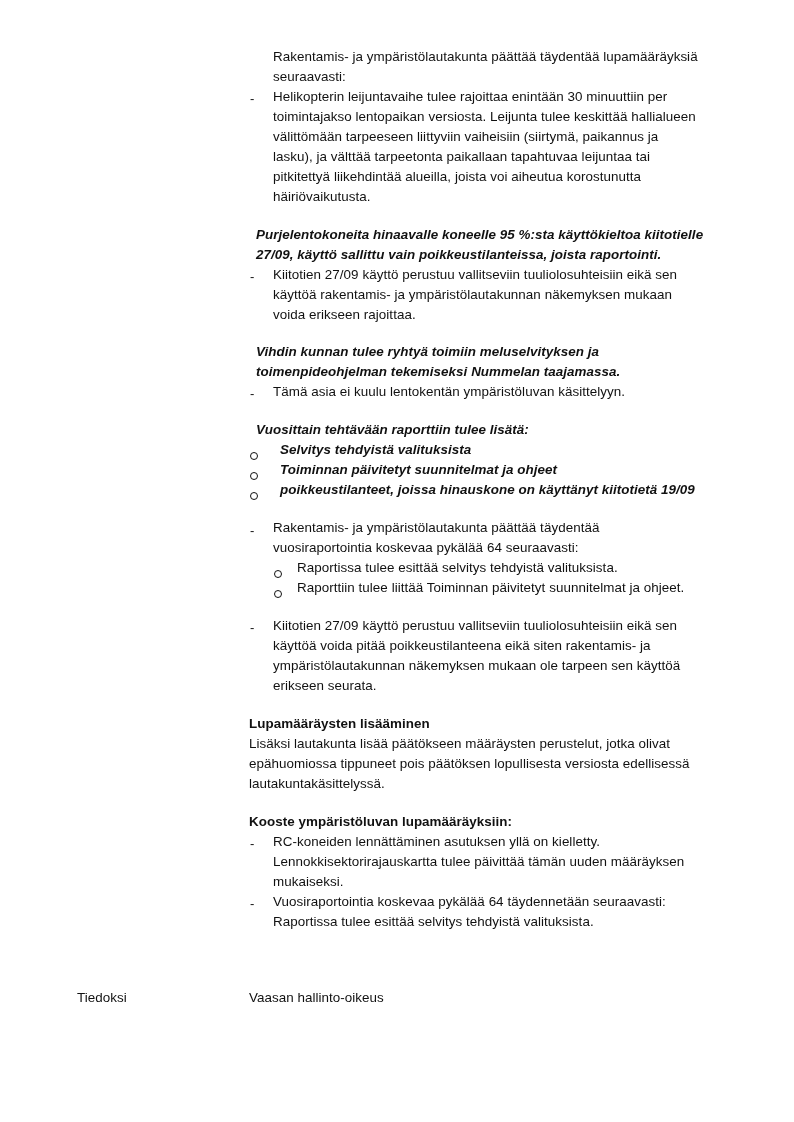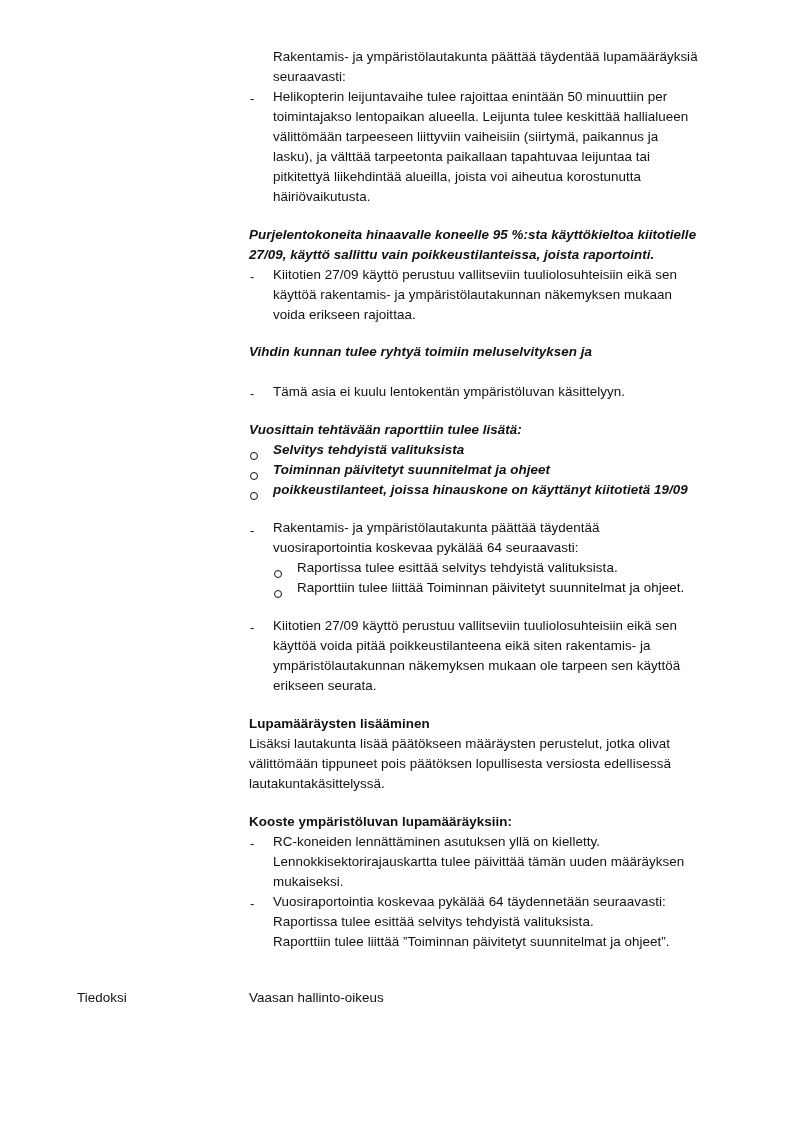--- a/index.html
+++ b/index.html
@@ -1,47 +1,48 @@
 <!DOCTYPE html>
 <html><head>
 <meta charset="utf-8">
 <style>
   html, body { margin: 0; padding: 0; background: #ffffff; }
   body { width: 794px; height: 1122px; position: relative; overflow: hidden;
          font-family: "Liberation Sans", "DejaVu Sans", sans-serif; color: #111; }
   .page { position: absolute; left: 0; top: 0; width: 794px; height: 1122px; }
   .ln { position: absolute; font-size: 13.4px; line-height: 20px; white-space: nowrap; letter-spacing: 0.05px; }
-  .bi { font-weight: bold; font-style: italic; }
+  .bi { font-weight: bold; font-style: italic; margin-left: 7px; }
   .b { font-weight: bold; }
   .dash { position: absolute; font-size: 13px; line-height: 20px; }
   .circ { position: absolute; width: 6px; height: 6px; border: 1.2px solid #111; border-radius: 50%; }
 </style>
 </head>
 <body>
 
 <div class="page">
 
   <div class="ln" style="left:273px;top:47px">Rakentamis- ja ympäristölautakunta  päättää täydentää lupamääräyksiä</div>
   <div class="ln" style="left:273px;top:67px">seuraavasti:</div>
   <span class="dash" style="left:250px;top:89px">-</span>
-  <div class="ln" style="left:273px;top:87px">Helikopterin leijuntavaihe tulee rajoittaa enintään 50 minuuttiin per</div>
-  <div class="ln" style="left:273px;top:107px">toimintajakso lentopaikan alueella. Leijunta tulee keskittää hallialueen</div>
+  <div class="ln" style="left:273px;top:87px">Helikopterin leijuntavaihe tulee rajoittaa enintään 30 minuuttiin per</div>
+  <div class="ln" style="left:273px;top:107px">toimintajakso lentopaikan versiosta. Leijunta tulee keskittää hallialueen</div>
   <div class="ln" style="left:273px;top:127px">välittömään tarpeeseen liittyviin vaiheisiin (siirtymä, paikannus ja</div>
   <div class="ln" style="left:273px;top:147px">lasku), ja välttää tarpeetonta paikallaan tapahtuvaa leijuntaa tai</div>
   <div class="ln" style="left:273px;top:167px">pitkitettyä liikehdintää alueilla, joista voi aiheutua korostunutta</div>
   <div class="ln" style="left:273px;top:187px">häiriövaikutusta.</div>
 
   <div class="ln bi" style="left:249px;top:225px">Purjelentokoneita hinaavalle koneelle 95 %:sta käyttökieltoa kiitotielle</div>
   <div class="ln bi" style="left:249px;top:245px">27/09, käyttö sallittu vain poikkeustilanteissa, joista raportointi.</div>
   <span class="dash" style="left:250px;top:267px">-</span>
   <div class="ln" style="left:273px;top:265px">Kiitotien 27/09 käyttö perustuu vallitseviin tuuliolosuhteisiin eikä sen</div>
   <div class="ln" style="left:273px;top:285px">käyttöä rakentamis- ja ympäristölautakunnan näkemyksen mukaan</div>
   <div class="ln" style="left:273px;top:305px">voida erikseen rajoittaa.</div>
 
   <div class="ln bi" style="left:249px;top:342px">Vihdin kunnan tulee ryhtyä toimiin meluselvityksen ja</div>
+  <div class="ln bi" style="left:249px;top:362px">toimenpideohjelman tekemiseksi Nummelan taajamassa.</div>
   <span class="dash" style="left:250px;top:384px">-</span>
   <div class="ln" style="left:273px;top:382px">Tämä asia ei kuulu lentokentän ympäristöluvan käsittelyyn.</div>
 
   <div class="ln bi" style="left:249px;top:420px">Vuosittain tehtävään raporttiin tulee lisätä:</div>
   <span class="circ" style="left:250px;top:452px"></span>
   <div class="ln bi" style="left:273px;top:440px">Selvitys tehdyistä valituksista</div>
   <span class="circ" style="left:250px;top:472px"></span>
   <div class="ln bi" style="left:273px;top:460px">Toiminnan päivitetyt suunnitelmat ja ohjeet</div>
   <span class="circ" style="left:250px;top:492px"></span>
   <div class="ln bi" style="left:273px;top:480px">poikkeustilanteet, joissa hinauskone on käyttänyt kiitotietä 19/09</div>
@@ -55,28 +56,27 @@
   <div class="ln" style="left:297px;top:578px">Raporttiin tulee liittää Toiminnan päivitetyt suunnitelmat ja ohjeet.</div>
 
   <span class="dash" style="left:250px;top:618px">-</span>
   <div class="ln" style="left:273px;top:616px">Kiitotien 27/09 käyttö perustuu vallitseviin tuuliolosuhteisiin eikä sen</div>
   <div class="ln" style="left:273px;top:636px">käyttöä voida pitää poikkeustilanteena eikä siten rakentamis- ja</div>
   <div class="ln" style="left:273px;top:656px">ympäristölautakunnan näkemyksen mukaan ole tarpeen sen käyttöä</div>
   <div class="ln" style="left:273px;top:676px">erikseen seurata.</div>
 
   <div class="ln b" style="left:249px;top:714px">Lupamääräysten lisääminen</div>
   <div class="ln" style="left:249px;top:734px">Lisäksi lautakunta lisää päätökseen määräysten perustelut, jotka olivat</div>
-  <div class="ln" style="left:249px;top:754px">välittömään tippuneet pois päätöksen lopullisesta versiosta edellisessä</div>
+  <div class="ln" style="left:249px;top:754px">epähuomiossa tippuneet pois päätöksen lopullisesta versiosta edellisessä</div>
   <div class="ln" style="left:249px;top:774px">lautakuntakäsittelyssä.</div>
 
   <div class="ln b" style="left:249px;top:812px">Kooste ympäristöluvan lupamääräyksiin:</div>
   <span class="dash" style="left:250px;top:834px">-</span>
   <div class="ln" style="left:273px;top:832px">RC-koneiden lennättäminen asutuksen yllä on kielletty.</div>
   <div class="ln" style="left:273px;top:852px">Lennokkisektorirajauskartta tulee päivittää tämän uuden määräyksen</div>
   <div class="ln" style="left:273px;top:872px">mukaiseksi.</div>
   <span class="dash" style="left:250px;top:894px">-</span>
   <div class="ln" style="left:273px;top:892px">Vuosiraportointia koskevaa pykälää 64 täydennetään seuraavasti:</div>
   <div class="ln" style="left:273px;top:912px">Raportissa tulee esittää selvitys tehdyistä valituksista.</div>
-  <div class="ln" style="left:273px;top:932px">Raporttiin tulee liittää ”Toiminnan päivitetyt suunnitelmat ja ohjeet”.</div>
 
   <div class="ln" style="left:77px;top:988px">Tiedoksi</div>
   <div class="ln" style="left:249px;top:988px">Vaasan hallinto-oikeus</div>
 </div>
 
 </body></html>

